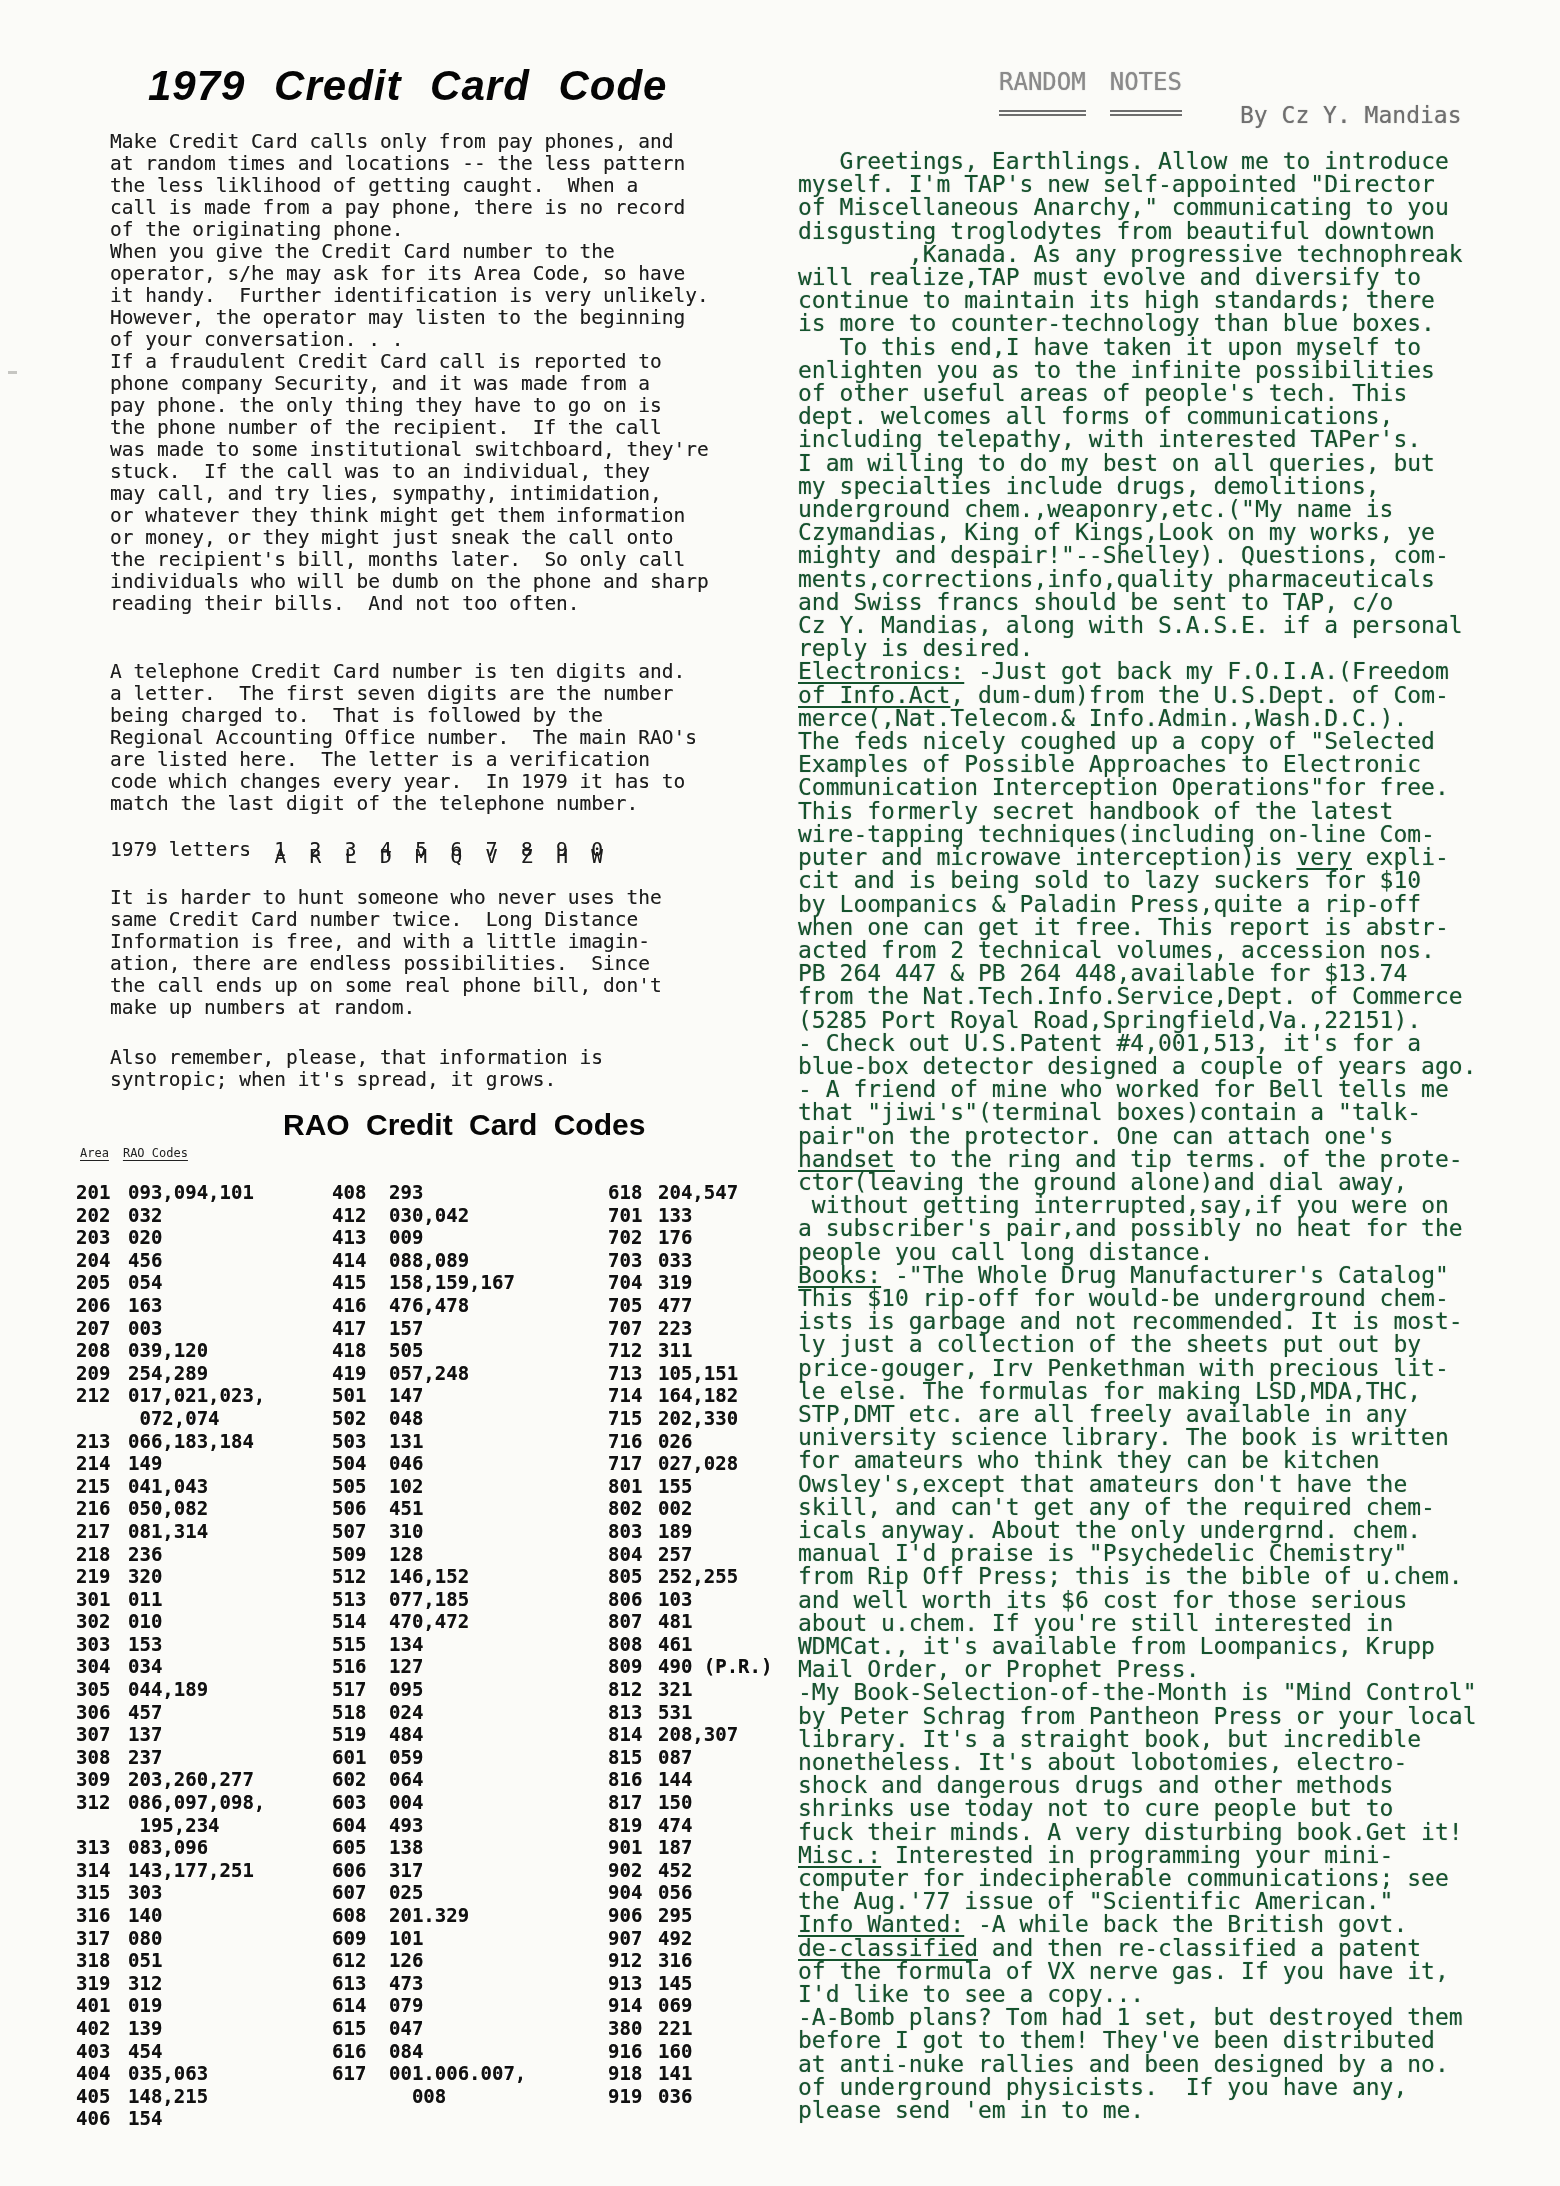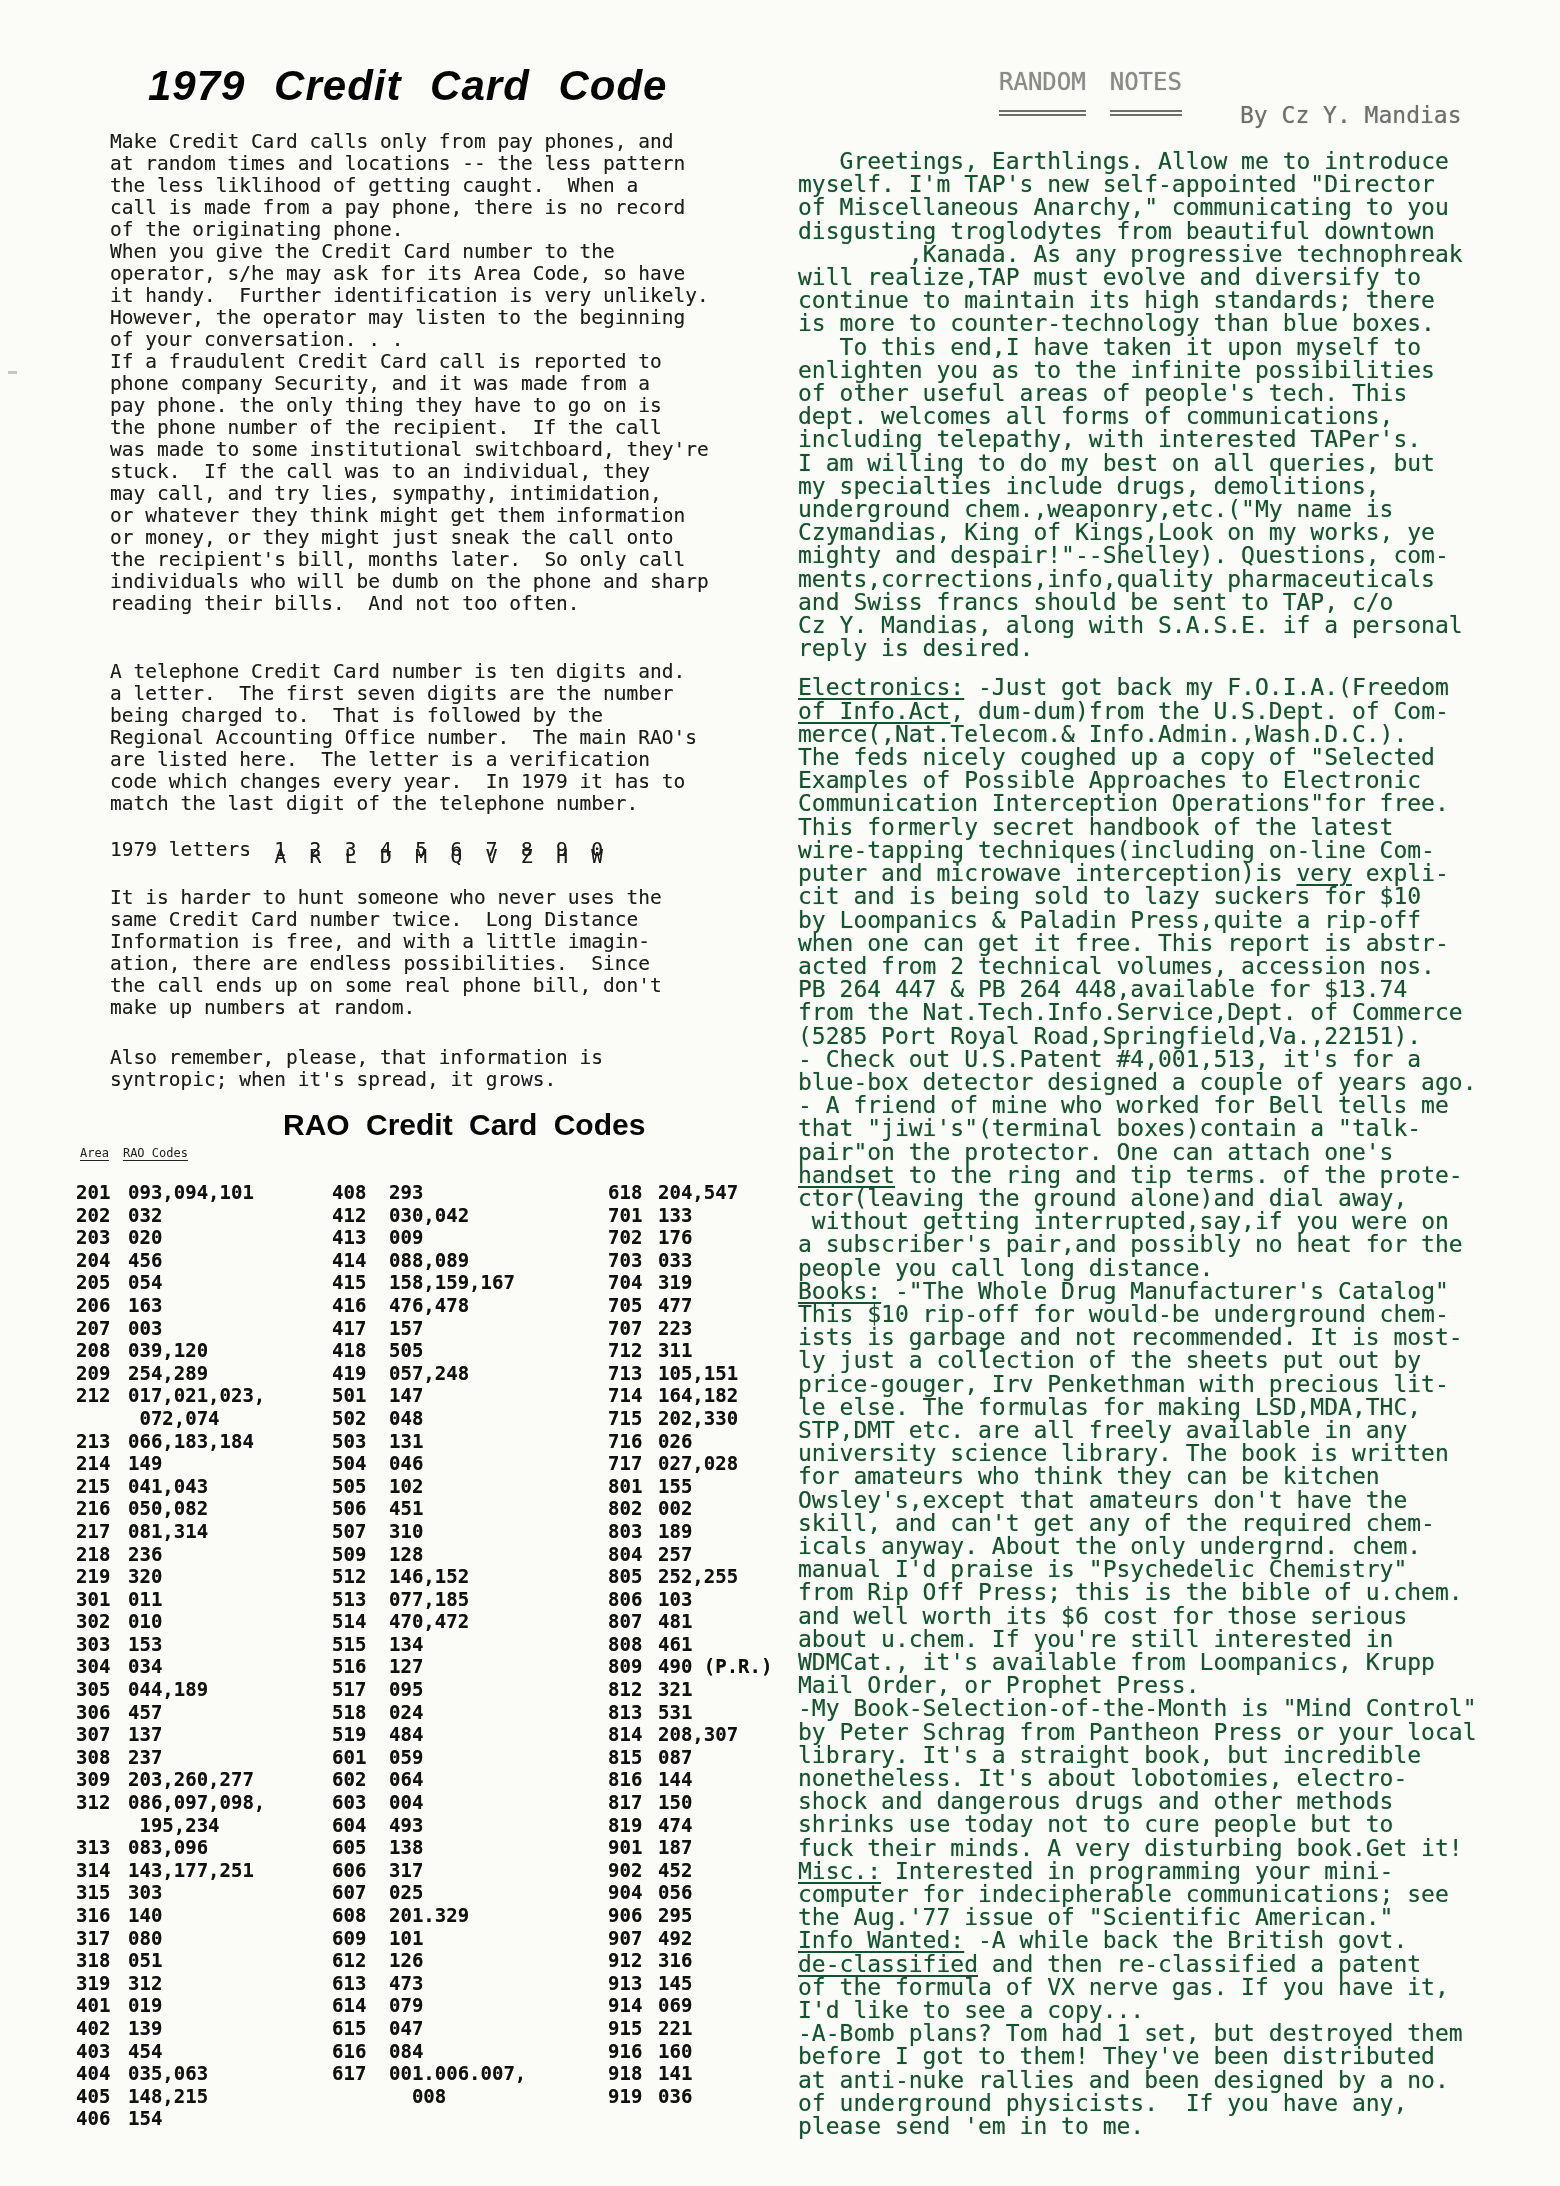--- a/index.html
+++ b/index.html
@@ -37,21 +37,21 @@
   .ta{flex:none;}
   
   .rn-title{position:absolute;left:999px;top:68px;font-size:24px;color:#8a8a8a;
             text-shadow:0 0 1px rgba(90,90,90,.6);}
   .rn-word{border-bottom:6px double #6e6e6e;padding-bottom:14px;margin-right:24px;}
   .rn-byline{position:absolute;left:1240px;top:102px;font-size:23px;color:#6f6f6f;
              text-shadow:0 0 1px rgba(80,80,80,.55);margin:0;}
   .rbody{position:absolute;left:798px;top:150px;width:722px;}
   .sec{margin:0;white-space:pre-wrap;font-size:23px;line-height:23.2px;color:#14532d;
        text-shadow:0 0 1px rgba(30,30,30,.4);}
-  .sec-electronics{margin-top:16px;}
+  .sec-electronics{margin-top:0;}
   .u{text-decoration:underline;text-underline-offset:3px;text-decoration-thickness:2px;}
   .artifact{position:absolute;left:8px;top:371px;width:9px;height:3px;background:#c6c6c2;}
 </style>
 </head>
 <body>
 
 <h1 class="h-main">1979 Credit Card Code</h1>
 
 <p class="blk ltext" style="top:131px">Make Credit Card calls only from pay phones, and
 at random times and locations -- the less pattern
@@ -214,21 +214,21 @@
     <div class="trow"><span class="ta">817</span><span class="tc">150</span></div>
     <div class="trow"><span class="ta">819</span><span class="tc">474</span></div>
     <div class="trow"><span class="ta">901</span><span class="tc">187</span></div>
     <div class="trow"><span class="ta">902</span><span class="tc">452</span></div>
     <div class="trow"><span class="ta">904</span><span class="tc">056</span></div>
     <div class="trow"><span class="ta">906</span><span class="tc">295</span></div>
     <div class="trow"><span class="ta">907</span><span class="tc">492</span></div>
     <div class="trow"><span class="ta">912</span><span class="tc">316</span></div>
     <div class="trow"><span class="ta">913</span><span class="tc">145</span></div>
     <div class="trow"><span class="ta">914</span><span class="tc">069</span></div>
-    <div class="trow"><span class="ta">915</span><span class="tc">221</span></div>
+    <div class="trow"><span class="ta">380</span><span class="tc">221</span></div>
     <div class="trow"><span class="ta">916</span><span class="tc">160</span></div>
     <div class="trow"><span class="ta">918</span><span class="tc">141</span></div>
     <div class="trow"><span class="ta">919</span><span class="tc">036</span></div>
   </div>
 
 <div class="rn-title"><span class="rn-word">RANDOM</span><span class="rn-word">NOTES</span></div>
 <p class="rn-byline">By Cz Y. Mandias</p>
 
 <div class="rbody">
     <p class="sec"><span>   Greetings, Earthlings. Allow me to introduce

